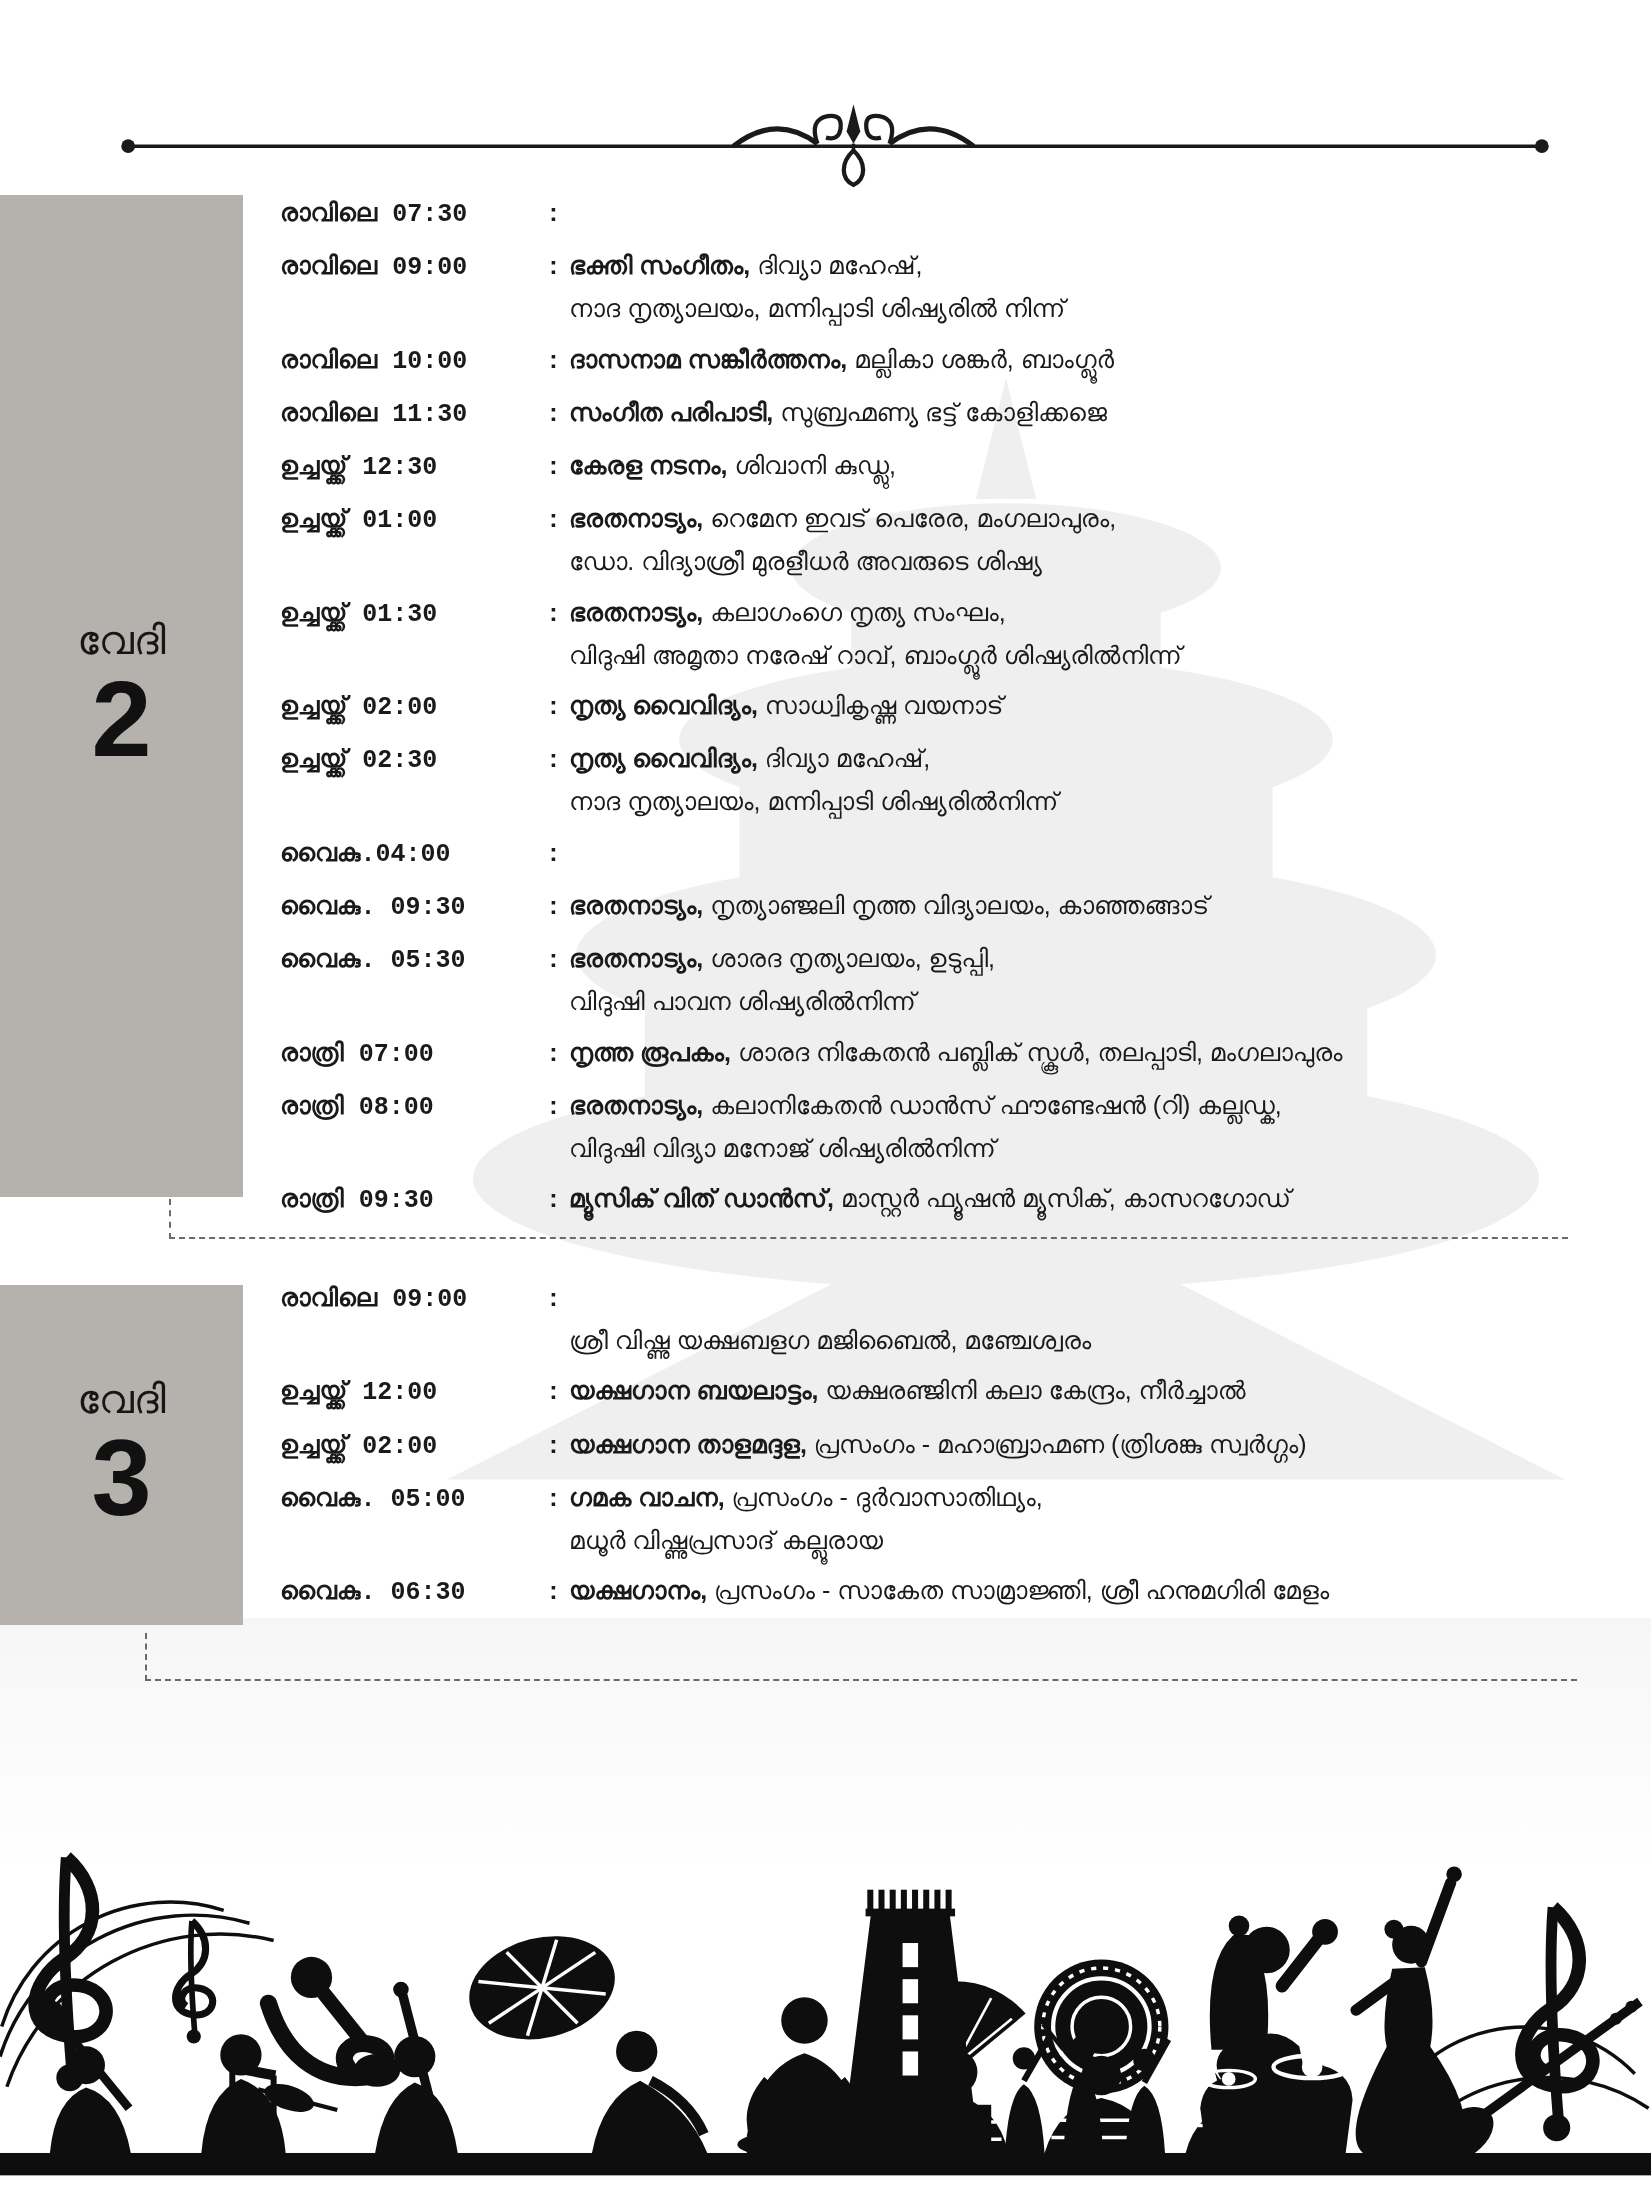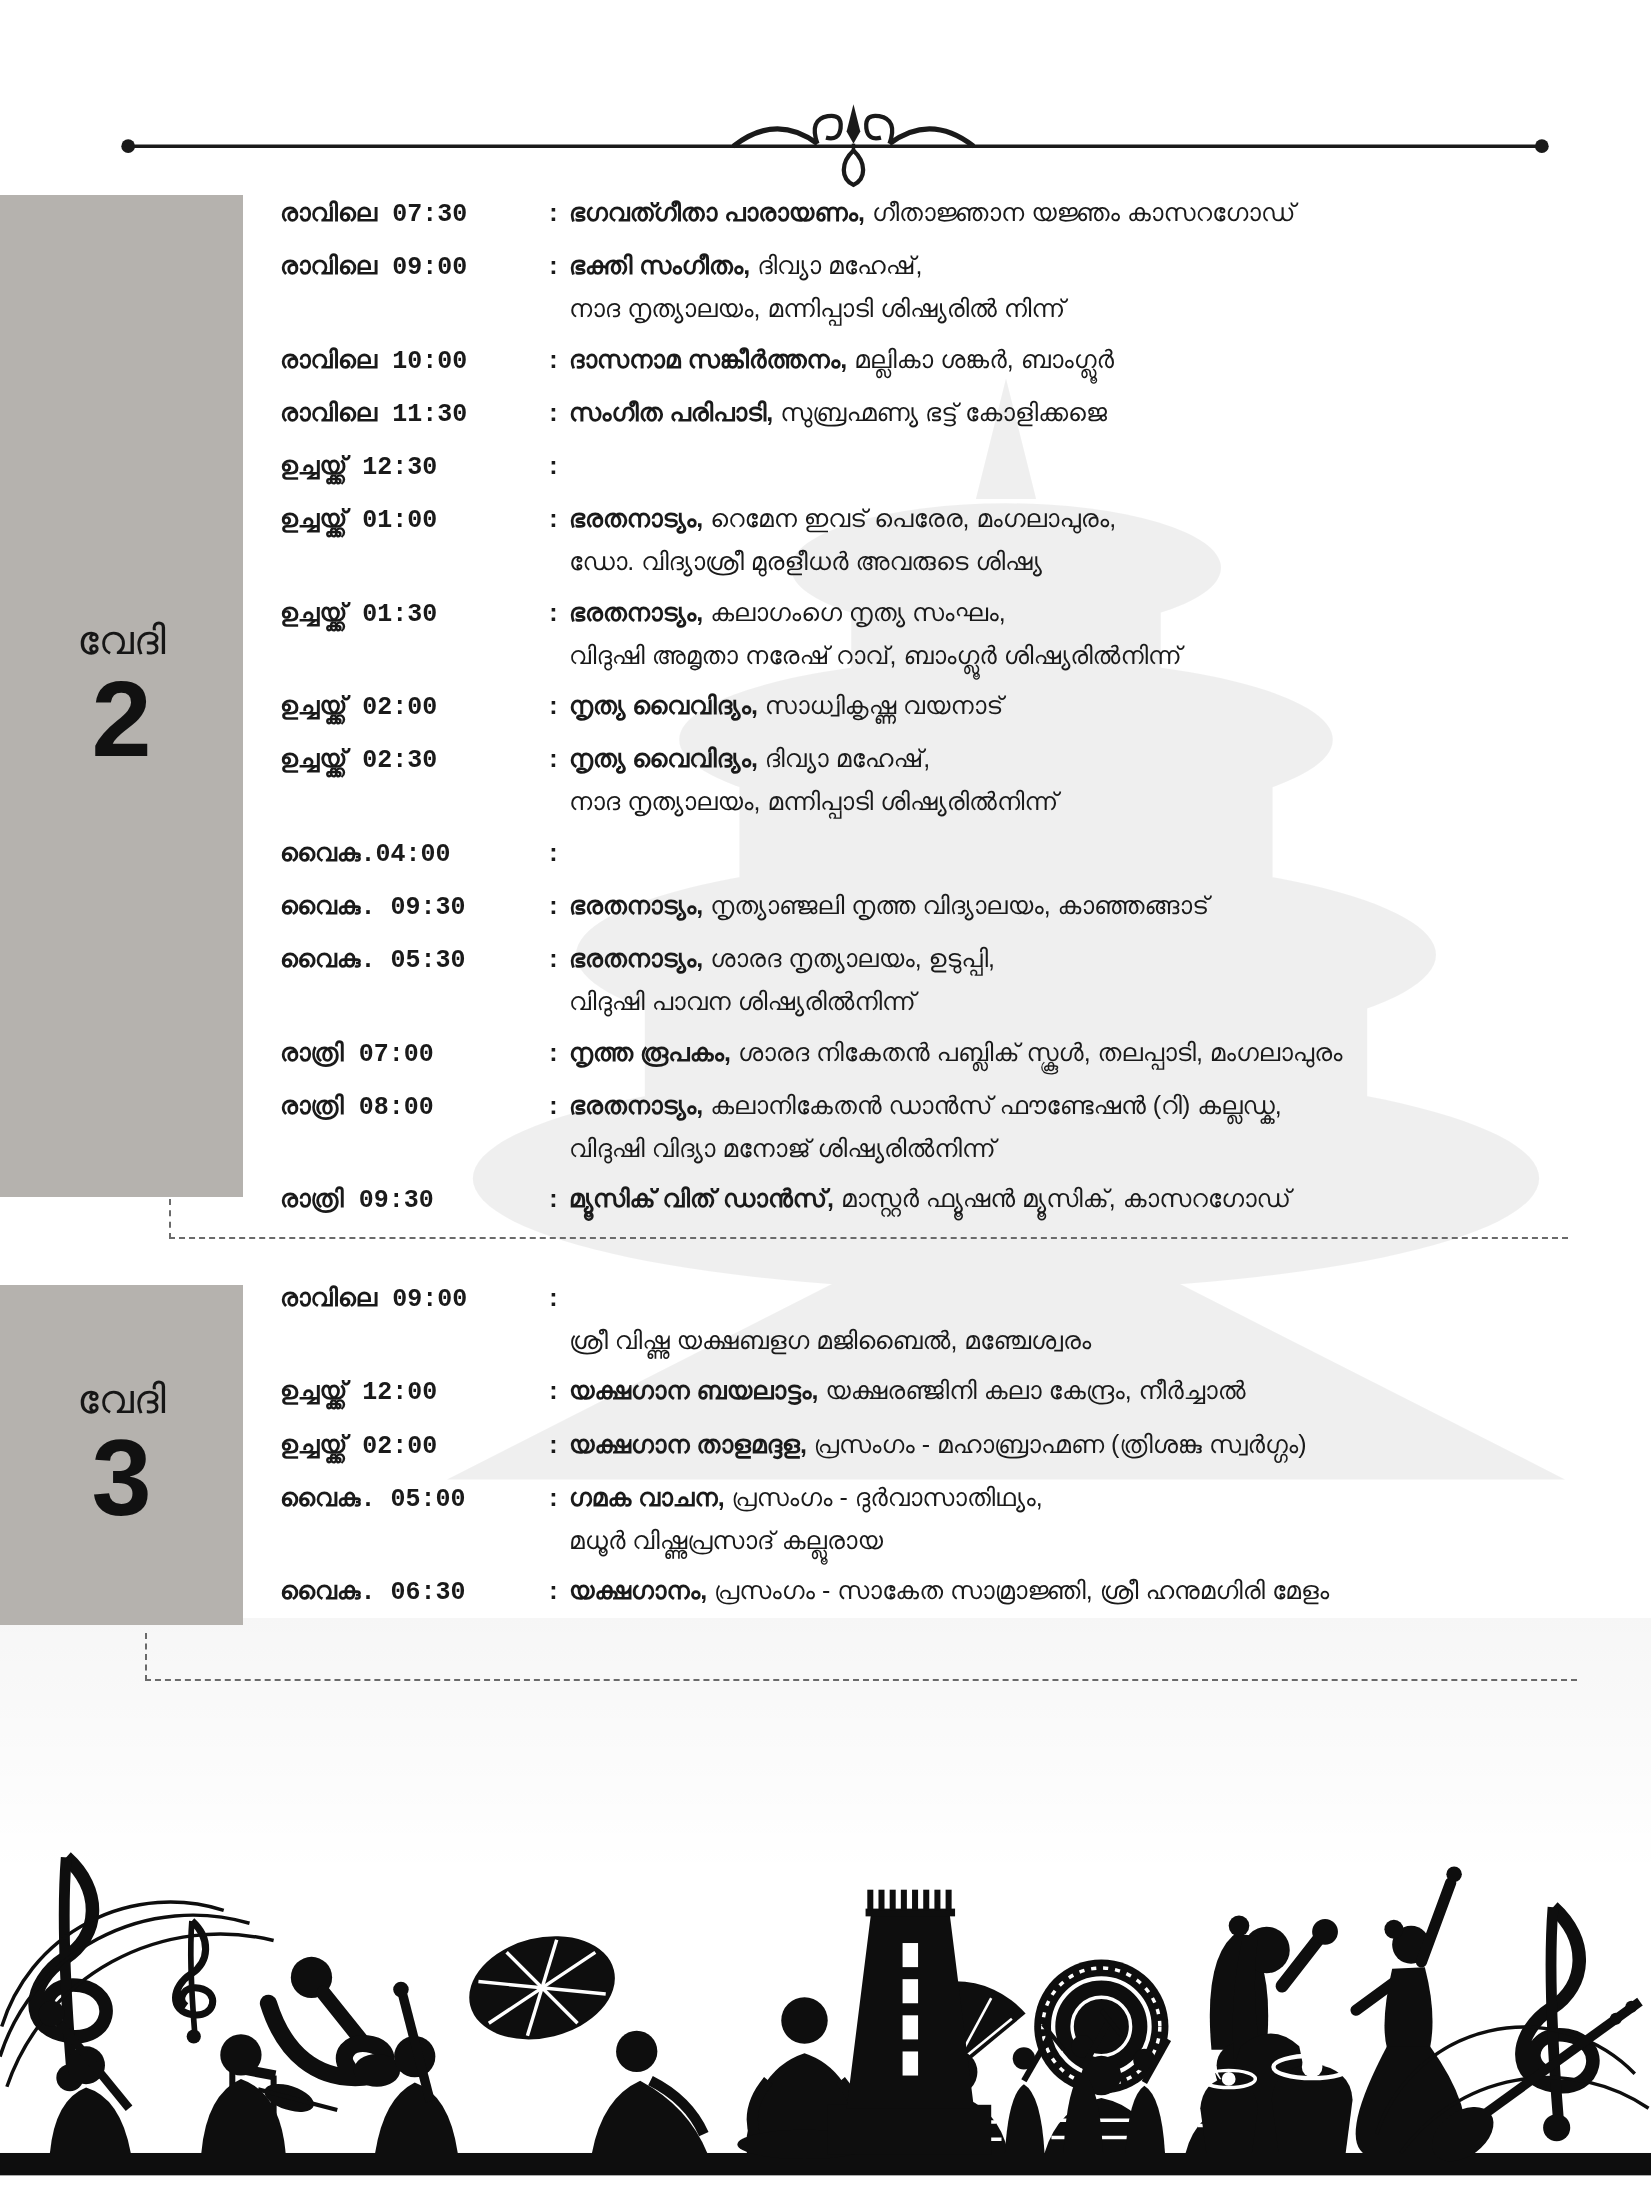--- a/index.html
+++ b/index.html
@@ -68,21 +68,20 @@
   </svg>
 
   <div class="stage-box" id="stage2-box">
     <div class="stage-label">വേദി</div>
     <div class="stage-number">2</div>
   </div>
   <div class="sched" id="stage2-list">
       <div class="line">
         <span class="time">രാവിലെ 07:30</span>
         <span class="colon">:</span>
-        <span class="txt"><b>ഭഗവത്ഗീതാ പാരായണം,</b><span> ഗീതാജ്ഞാന യജ്ഞം കാസറഗോഡ്</span></span>
       </div>
       <div class="line gap">
         <span class="time">രാവിലെ 09:00</span>
         <span class="colon">:</span>
         <span class="txt"><b>ഭക്തി സംഗീതം,</b><span> ദിവ്യാ മഹേഷ്,</span></span>
       </div>
       <div class="line">
         <span class="time"></span>
         <span class="colon"></span>
         <span class="txt"><b></b><span>നാദ നൃത്യാലയം, മന്നിപ്പാടി ശിഷ്യരിൽ നിന്ന്</span></span>
@@ -93,20 +92,21 @@
         <span class="txt"><b>ദാസനാമ സങ്കീർത്തനം,</b><span> മല്ലികാ ശങ്കർ, ബാംഗ്ലൂർ</span></span>
       </div>
       <div class="line gap">
         <span class="time">രാവിലെ 11:30</span>
         <span class="colon">:</span>
         <span class="txt"><b>സംഗീത പരിപാടി,</b><span> സുബ്രഹ്മണ്യ ഭട്ട് കോളിക്കജെ</span></span>
       </div>
       <div class="line gap">
         <span class="time">ഉച്ചയ്ക്ക് 12:30</span>
         <span class="colon">:</span>
+        <span class="txt"><b>കേരള നടനം,</b><span> ശിവാനി കുഡ്ലു,</span></span>
       </div>
       <div class="line gap">
         <span class="time">ഉച്ചയ്ക്ക് 01:00</span>
         <span class="colon">:</span>
         <span class="txt"><b>ഭരതനാട്യം,</b><span> റെമേന ഇവട് പെരേര, മംഗലാപുരം,</span></span>
       </div>
       <div class="line">
         <span class="time"></span>
         <span class="colon"></span>
         <span class="txt"><b></b><span>ഡോ. വിദ്യാശ്രീ മുരളീധർ അവരുടെ ശിഷ്യ</span></span>

